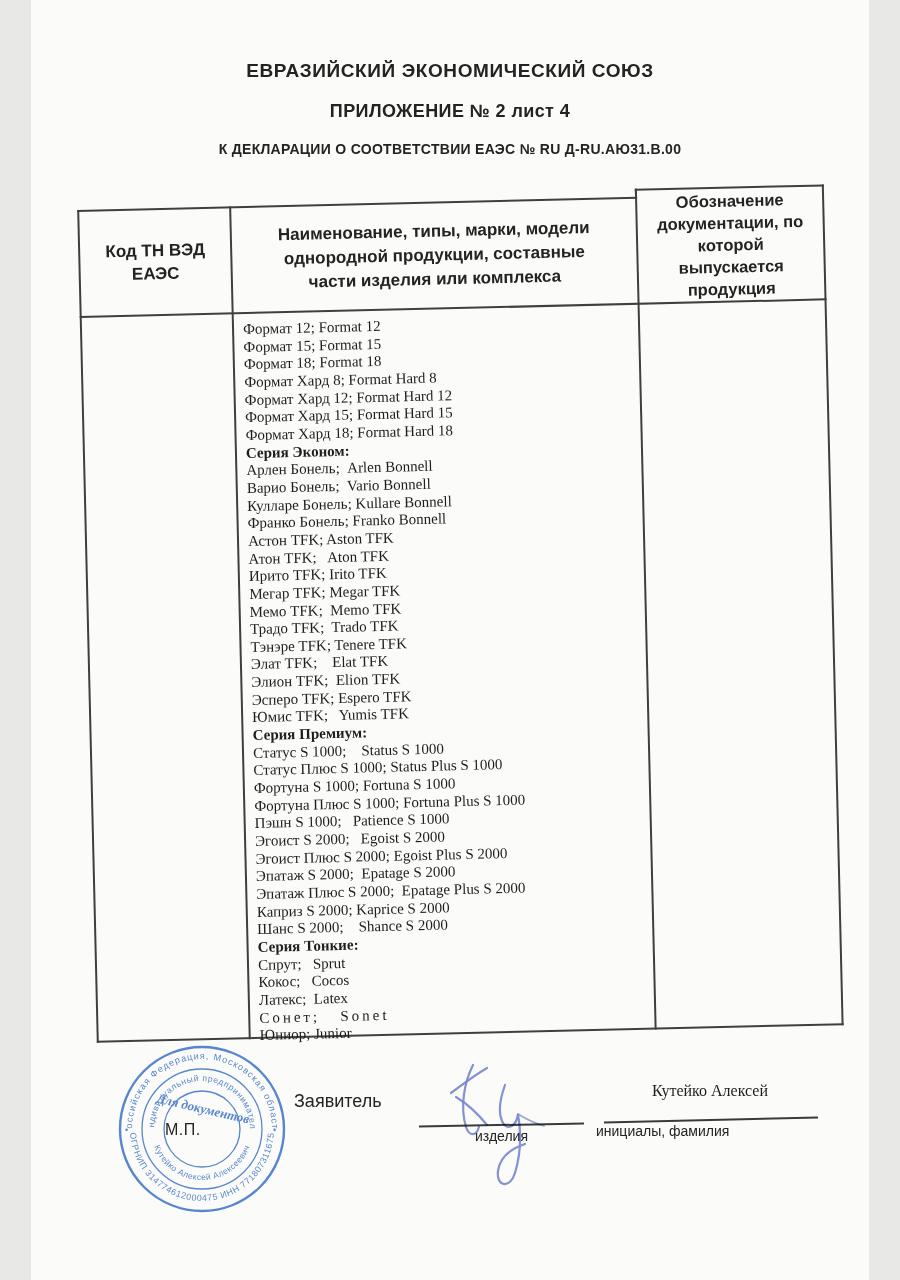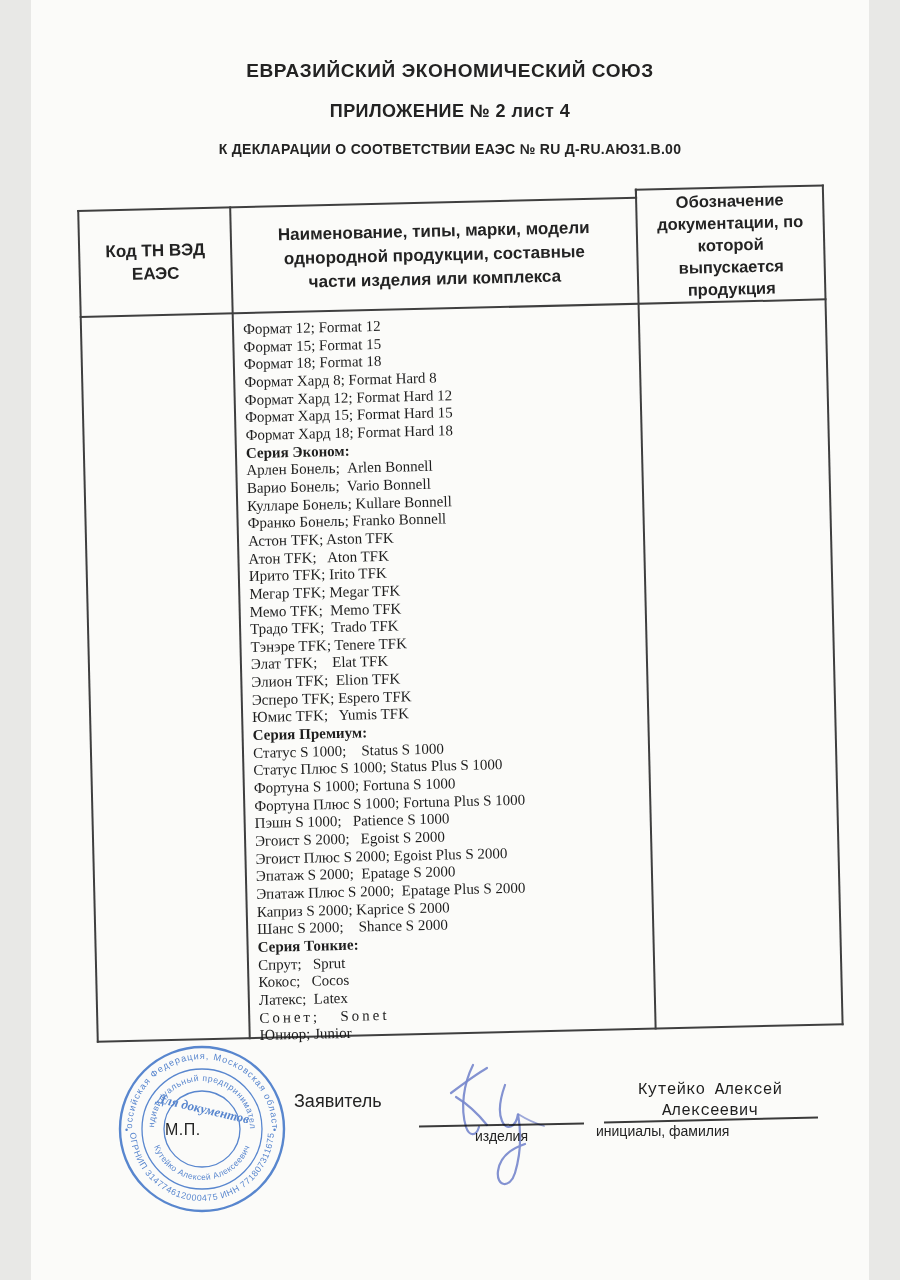--- a/index.html
+++ b/index.html
@@ -28,21 +28,21 @@
          color:#1e1e1e;white-space:pre;}
   .plist .bold{font-weight:bold;}
   .plist .spaced{letter-spacing:3px;}
 
   
   .mp{position:absolute;left:134px;top:1093px;font-size:16px;letter-spacing:.5px;margin-top:28px;}
   .applicant{position:absolute;left:263px;top:1091px;font-size:18px;}
   .sig-line{position:absolute;left:388px;top:1124px;width:165px;height:2px;background:#3a3a3a;transform:rotate(-1deg);}
   .sig-caption{position:absolute;left:388px;top:1128px;width:165px;text-align:center;font-size:14px;}
   .name-block{position:absolute;left:565px;top:1080px;width:228px;text-align:center;
-              font-family:Liberation Mono, monospace;font-size:16px;line-height:21px;color:#1e1e1e;}
+              font-family:Liberation Serif, serif;font-size:16px;line-height:21px;color:#1e1e1e;}
   .name-line{position:absolute;left:573px;top:1119px;width:214px;height:2px;background:#3a3a3a;transform:rotate(-1.3deg);}
   .name-caption{position:absolute;left:565px;top:1123px;width:228px;text-align:left;font-size:14px;}
 
   .stamp{position:absolute;left:87px;top:1045px;width:168px;height:168px;
          mix-blend-mode:multiply;opacity:.92;}
   .stamp text{font-family:"Liberation Sans",sans-serif;fill:var(--stamp,#4b7ed0);}
   .stamp .ring{fill:none;stroke:var(--stamp,#4b7ed0);}
   .stamp .center-txt{font-family:"Liberation Serif",serif;font-style:italic;font-weight:bold;font-size:13px;}
 
   .signature{position:absolute;left:398px;top:1055px;width:130px;height:140px;mix-blend-mode:multiply;}
@@ -77,21 +77,20 @@
   </div>
 
   <div class="mp">М.П.</div>
   <div class="applicant">Заявитель</div>
 
   <div class="sig-line"></div>
   <div class="sig-caption">изделия</div>
 
   <div class="name-block">
     <div>Кутейко Алексей</div>
-    <div>Алексеевич</div>
   </div>
   <div class="name-line"></div>
   <div class="name-caption">инициалы, фамилия</div>
 
   <svg class="signature" viewBox="0 0 130 140">
     <path d="M 44 10 C 35 28 31 52 37 72 C 40 81 47 82 50 72"></path>
     <path d="M 22 38 C 34 29 46 20 58 13"></path>
     <path d="M 27 42 C 40 50 50 60 58 70"></path>
     <path d="M 76 30 C 71 44 69 57 73 66 C 77 76 87 73 89 59 C 92 76 92 98 86 118 C 81 134 67 132 69 116 C 71 102 81 94 96 89"></path>
     <path d="M 89 59 C 97 64 105 68 115 71" style="opacity:.7;stroke-width:1.8"></path>

